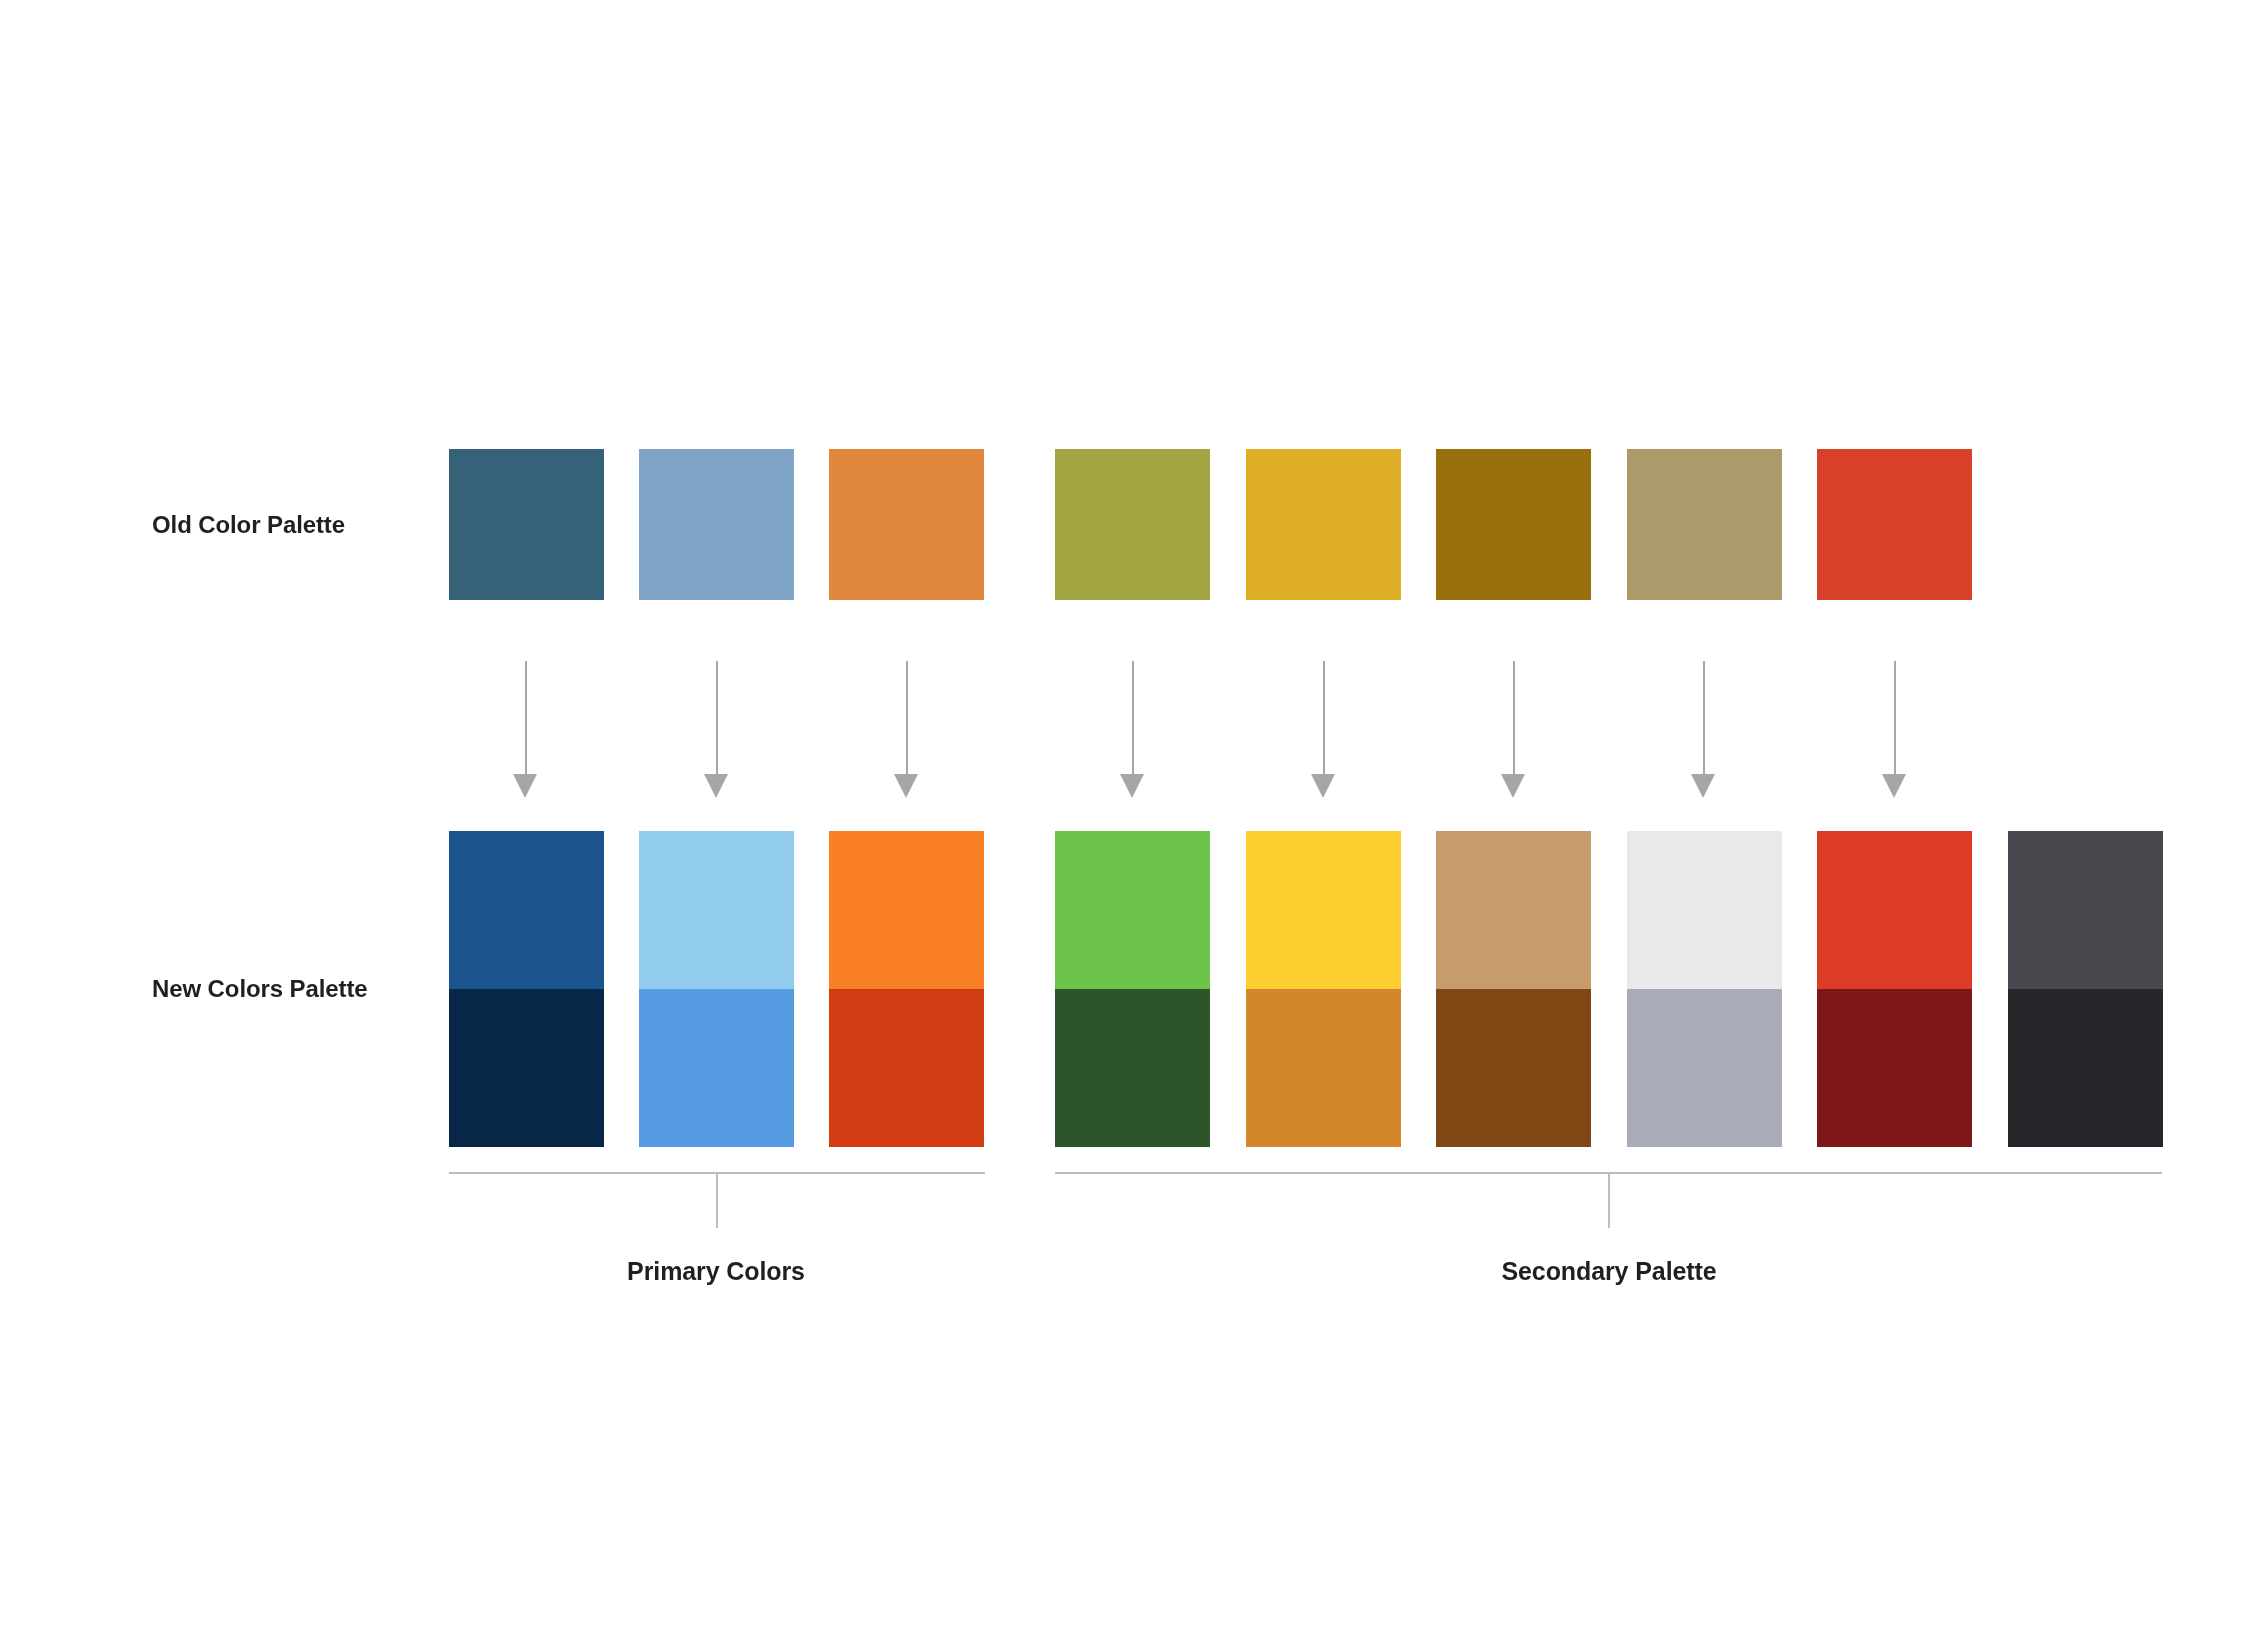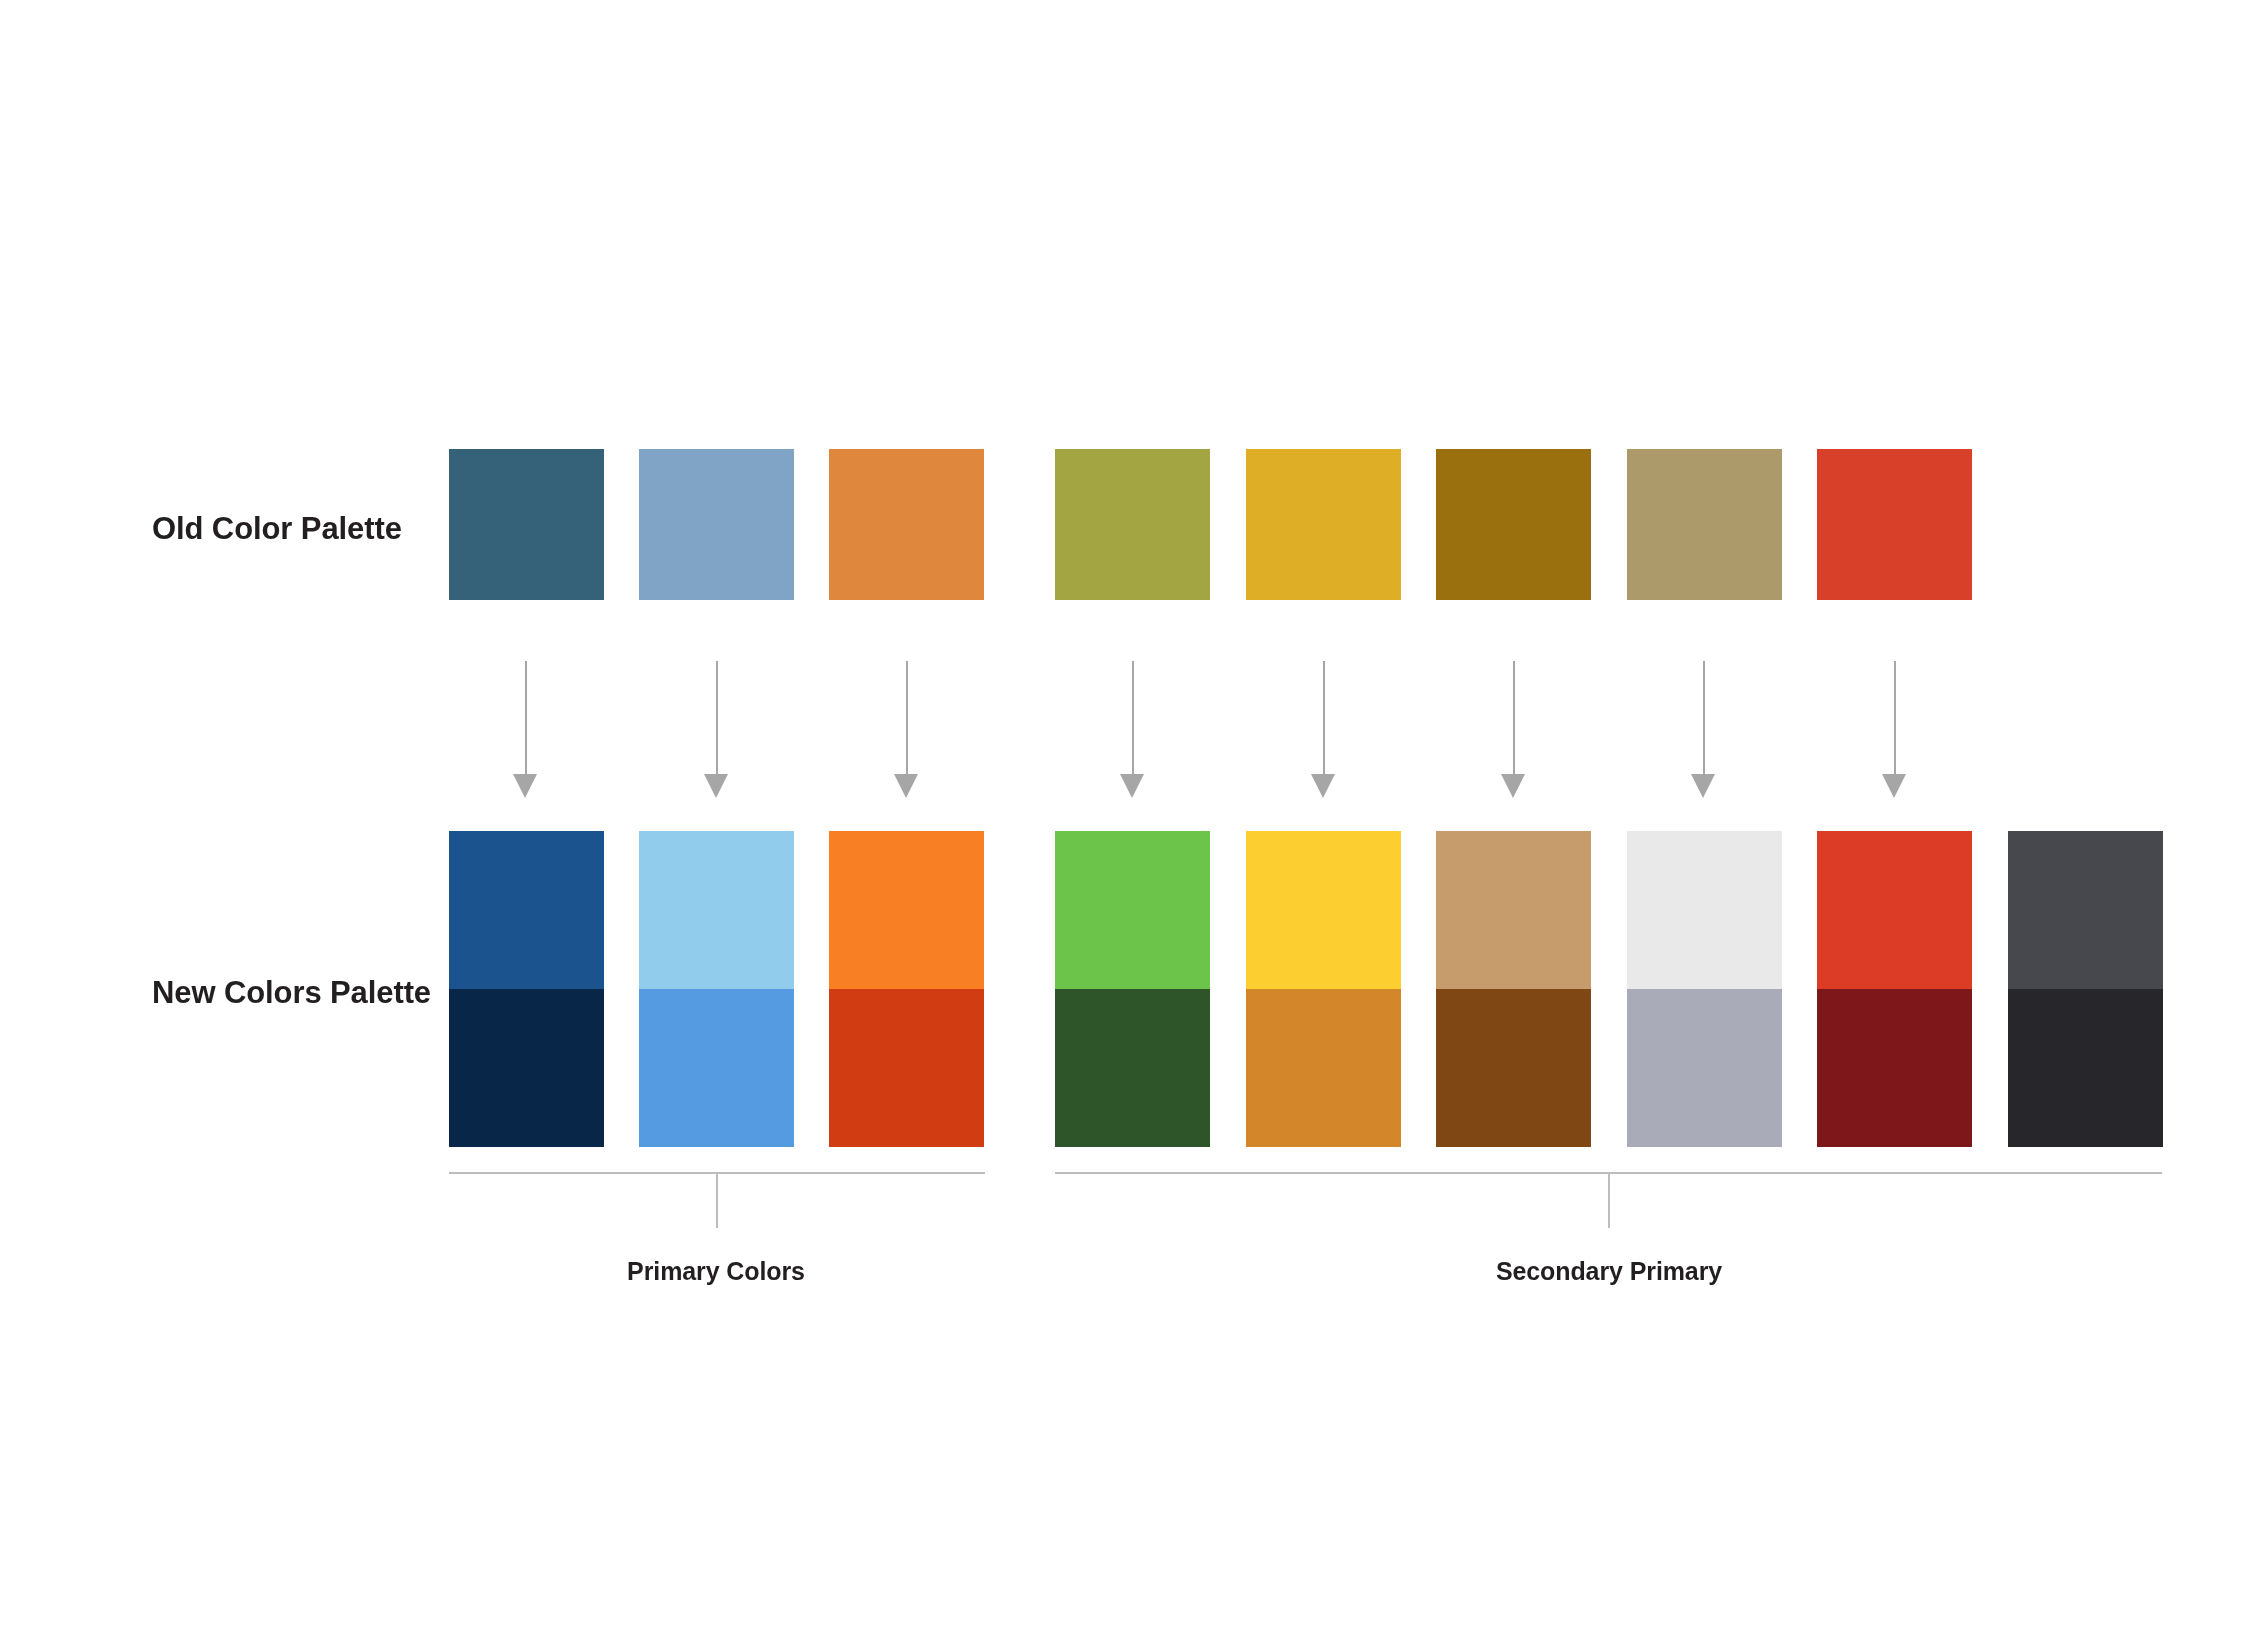--- a/index.html
+++ b/index.html
@@ -19,21 +19,21 @@
     position: relative;
     width: 2261px;
     height: 1636px;
     overflow: hidden;
     background: #ffffff;
   }
 
   
   .row-label {
     position: absolute;
-    font-size: 31px;
+    font-size: 24px;
     font-weight: 700;
     color: #231f20;
     letter-spacing: -0.1px;
     white-space: nowrap;
     line-height: 1;
   }
   #old-row-label { left: 152px; top: 513px; }
   #new-row-label { left: 152px; top: 977px; }
 
   
@@ -198,17 +198,17 @@
         <div class="half bottom" style="background: rgb(38, 38, 43);"></div>
       </div>
     </div>
 
   <div id="bracket-layer">
       <div class="bracket-line" style="left: 449px; width: 536px;"></div>
       <div class="bracket-stem" style="left: 716px;"></div>
       <div class="group-label" style="left: 716px;">Primary Colors</div>
       <div class="bracket-line" style="left: 1055px; width: 1107px;"></div>
       <div class="bracket-stem" style="left: 1608px;"></div>
-      <div class="group-label" style="left: 1609px;">Secondary Primary</div>
+      <div class="group-label" style="left: 1609px;">Secondary Palette</div>
     </div>
 
 </div>
 
 
 </body></html>

